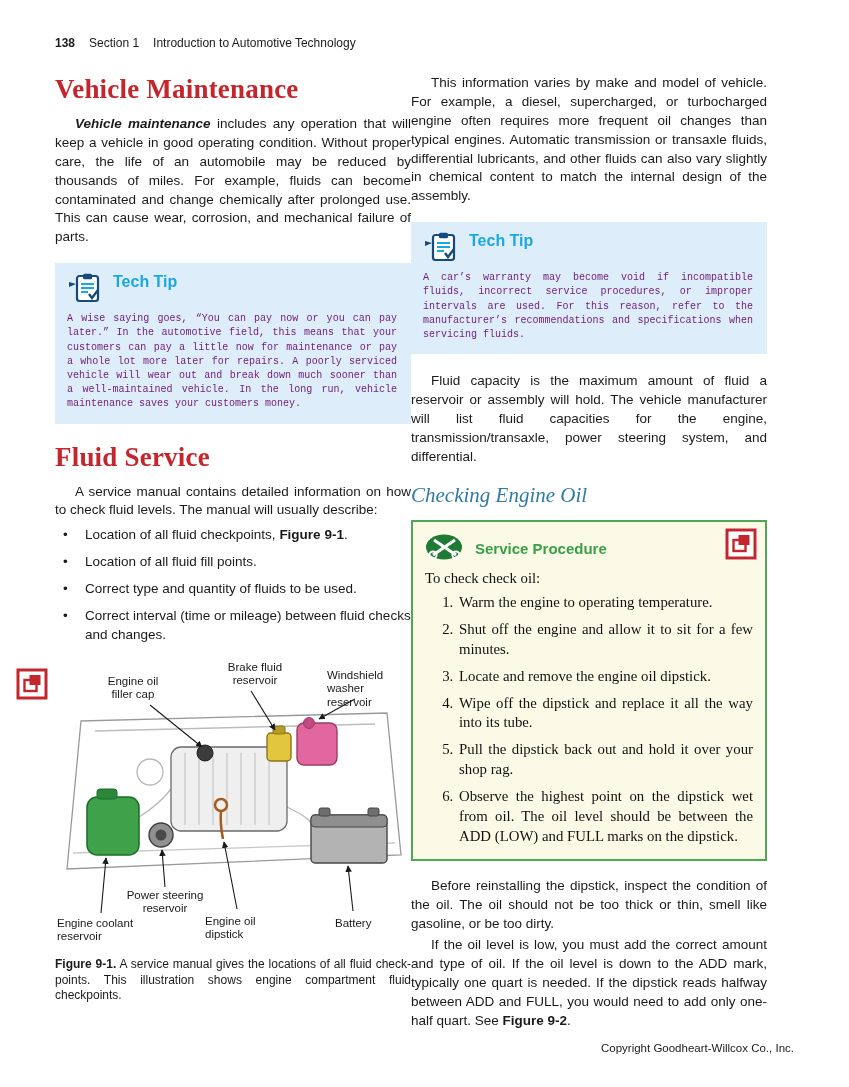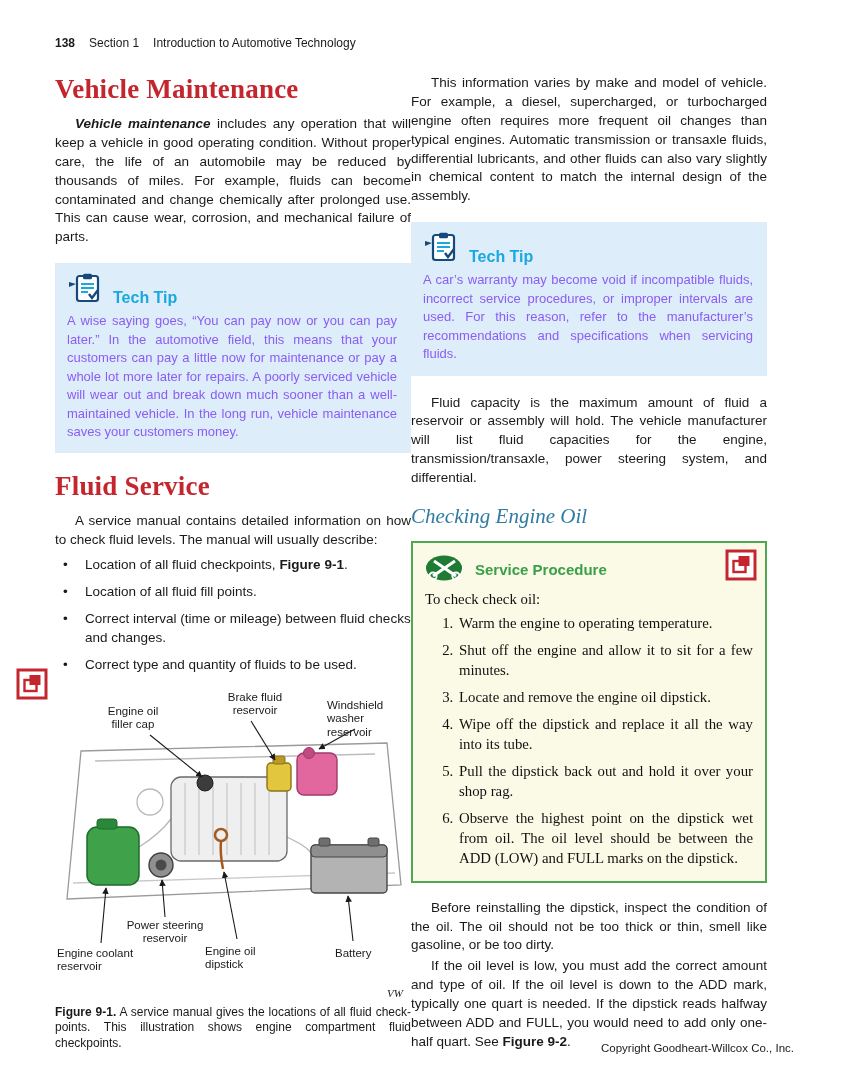--- a/index.html
+++ b/index.html
@@ -16,23 +16,23 @@
   h1.red-h{font-family:"Liberation Serif",serif;color:#c4262e;font-size:27px;font-weight:bold;margin:0 0 10px 0;letter-spacing:.2px;}
   h1.red-h.second{margin-top:14px;}
   h2.blue-h{font-family:"Liberation Serif",serif;color:#2f7ba2;font-size:21px;font-style:italic;font-weight:normal;margin:16px 0 12px 0;}
 
   p.body{font-size:13.5px;line-height:1.4;text-align:justify;margin:0 0 2px 0;}
   p.body.indent{text-indent:20px;}
   .bi{font-weight:bold;font-style:italic;}
   b{font-weight:bold;}
 
   .techtip{background:#ddeefa;padding:10px 14px 12px 12px;margin:16px 0 18px 0;}
-  .techtip-head{display:flex;align-items:flex-end;gap:10px;margin-bottom:5px;}
+  .techtip-head{display:flex;align-items:flex-start;gap:10px;margin-bottom:5px;}
   .techtip-title{color:#1ba7e0;font-weight:bold;font-size:16px;}
-  .techtip-body{font-family:Liberation Sans, sans-serif;font-size:13px;line-height:1.42;text-align:justify;color:#8b5cf6;}
+  .techtip-body{font-family:Liberation Mono, monospace;font-size:10px;line-height:1.42;text-align:justify;color:#701a75;}
 
   ul.bullets{list-style:none;margin:6px 0 8px 0;padding:0;}
   ul.bullets li{position:relative;padding-left:30px;font-size:13.5px;line-height:1.4;margin-bottom:8px;}
   ul.bullets li::before{content:"\2022";position:absolute;left:8px;top:0;}
 
   .figure-wrap{position:relative;width:356px;height:300px;margin-top:12px;}
   .fig-svg{position:absolute;left:0;top:0;}
   .fig-label{position:absolute;font-size:11.5px;line-height:1.18;white-space:pre-line;color:#1a1a1a;}
   .lbl-center{text-align:center;}
   .fig-credit{text-align:right;font-family:"Liberation Serif",serif;font-style:italic;font-size:11px;margin:0 8px 6px 0;}
@@ -83,22 +83,22 @@
         </div>
         <div class="techtip-body">A wise saying goes, “You can pay now or you can pay later.” In the automotive field, this means that your customers can pay a little now for maintenance or pay a whole lot more later for repairs. A poorly serviced vehicle will wear out and break down much sooner than a well-maintained vehicle. In the long run, vehicle maintenance saves your customers money.</div>
       </div>
 
       <h1 class="red-h second">Fluid Service</h1>
       <p class="body indent">A service manual contains detailed information on how to check fluid levels. The manual will usually describe:</p>
 
       <ul class="bullets">
         <li><span>Location of all fluid checkpoints, </span><b>Figure 9-1</b><span>.</span></li>
         <li><span>Location of all fluid fill points.</span></li>
+        <li><span>Correct type and quantity of fluids to be used.</span></li>
         <li><span>Correct interval (time or mileage) between fluid checks and changes.</span></li>
-        <li><span>Correct type and quantity of fluids to be used.</span></li>
       </ul>
 
       <div class="figure-wrap">
         <svg class="fig-svg" width="356" height="300" viewBox="0 0 356 300">
           <defs>
             <marker id="arr" viewBox="0 0 10 10" refX="9" refY="5" markerWidth="6" markerHeight="6" orient="auto-start-reverse">
               <path d="M0,0 L10,5 L0,10 z" fill="#1a1a1a"></path>
             </marker>
           </defs>
 
@@ -167,21 +167,20 @@
 reservoir</div>
         <div class="fig-label lbl-center" style="left:50px;top:232px;width:120px;">Power steering
 reservoir</div>
         <div class="fig-label" style="left:2px;top:260px;width:110px;">Engine coolant
 reservoir</div>
         <div class="fig-label" style="left:150px;top:258px;width:80px;">Engine oil
 dipstick</div>
         <div class="fig-label" style="left:280px;top:260px;width:60px;">Battery</div>
       </div>
 
-      <div class="fig-credit">VW</div>
       <p class="fig-caption"><b>Figure 9-1.</b><span> A service manual gives the locations of all fluid check-points. This illustration shows engine compartment fluid checkpoints.</span></p>
     </div>
 
     <div class="col">
       <p class="body indent">This information varies by make and model of vehicle. For example, a diesel, supercharged, or turbocharged engine often requires more frequent oil changes than typical engines. Automatic transmission or transaxle fluids, differential lubricants, and other fluids can also vary slightly in chemical content to match the internal design of the assembly.</p>
 
       <div class="techtip">
         <div class="techtip-head">
           <span class="icon">
             <svg width="36" height="30" viewBox="0 0 36 30">

